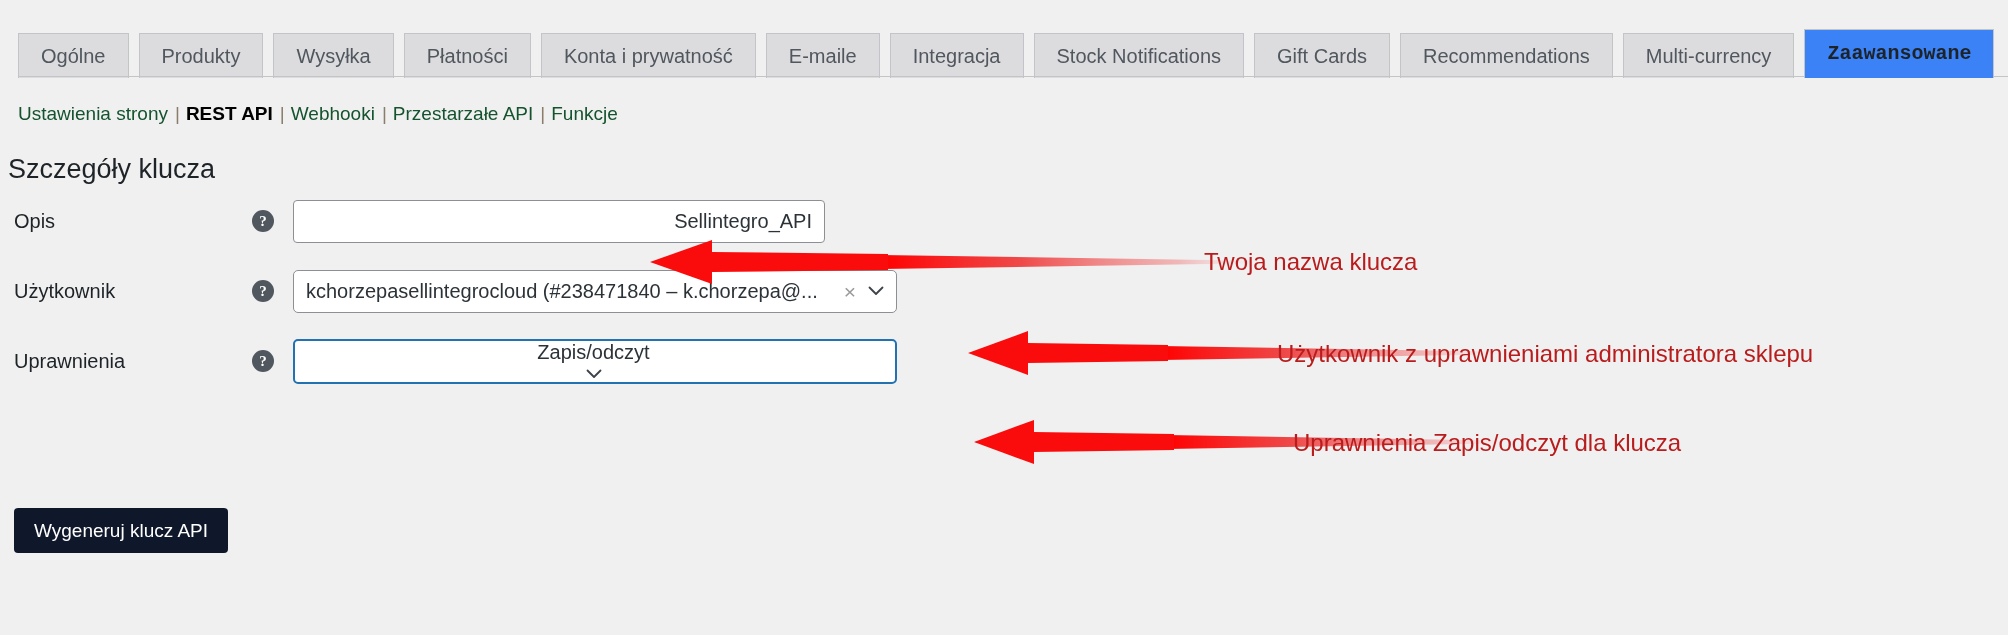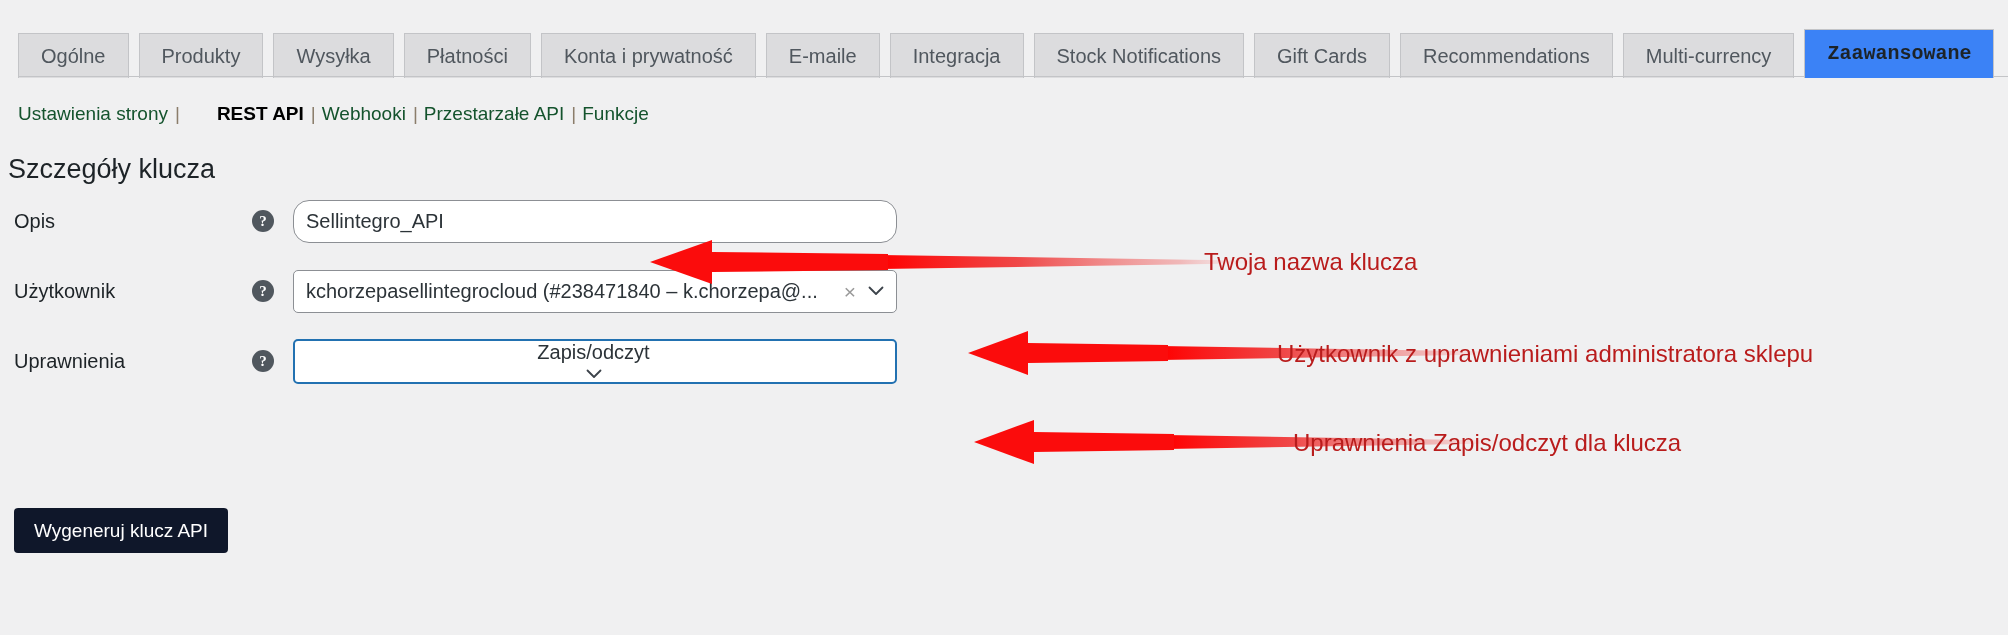--- a/index.html
+++ b/index.html
@@ -80,21 +80,20 @@
     color: #2271b1;
   }
   .subnav a {
     color: #14532d;
     text-decoration: none;
     cursor: pointer;
   }
   .subnav .cur {
     color: #000;
     font-weight: 700;
-    margin-left: 31px;
   }
   .subnav .sep {
     color: #8b7d6b;
     padding: 0 6px 0 7px;
   }
 
   
   .page-title {
     position: absolute;
     left: 8px;
@@ -142,30 +141,31 @@
     flex: none;
     margin-right: 19px;
     user-select: none;
   }
   .field {
     position: relative;
   }
 
   input.txt {
     box-sizing: border-box;
-    width: 604px;
+    width: 532px;
     height: 43px;
     padding: 0 12px;
     font-size: 20px;
     font-family: "Liberation Sans", sans-serif;
     color: #2c3338;
     background: #fff;
     border: 1px solid #8c8f94;
-    border-radius: 16px;
+    border-radius: 4px;
     outline: none;
+    text-align: right;
   }
 
   .select2 {
     box-sizing: border-box;
     width: 604px;
     height: 43px;
     background: #fff;
     border: 1px solid #8c8f94;
     border-radius: 5px;
     display: flex;

